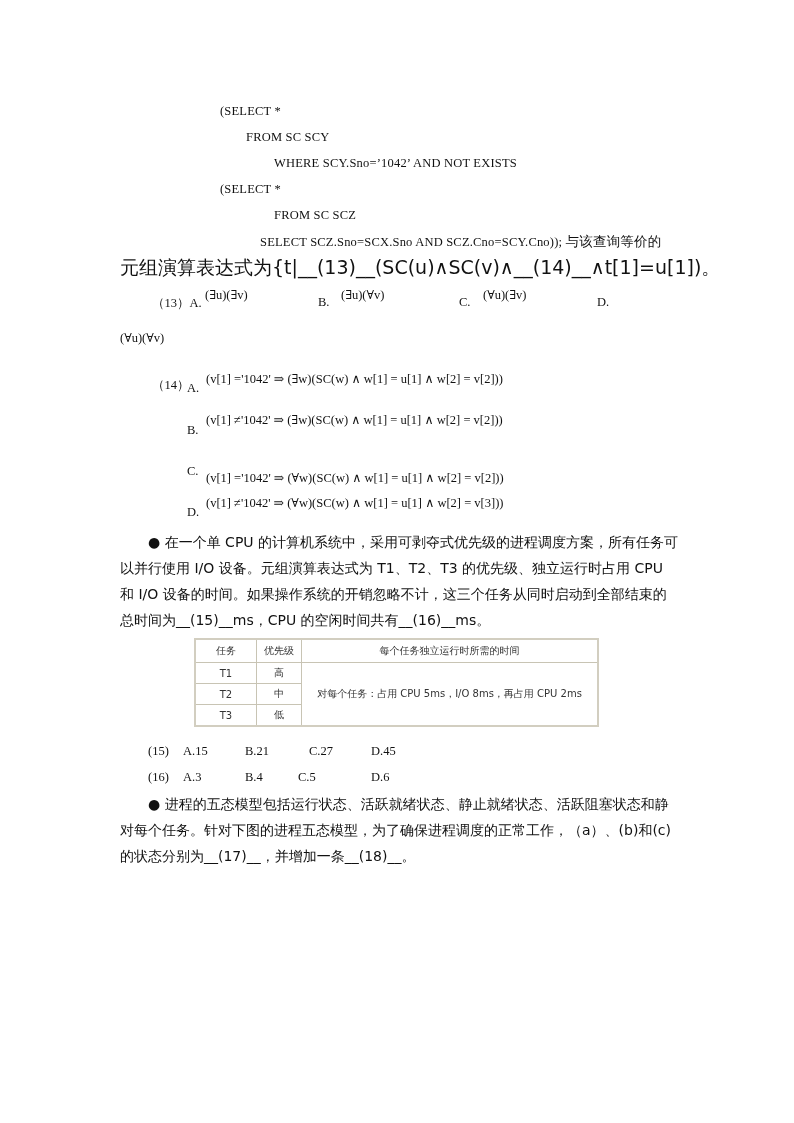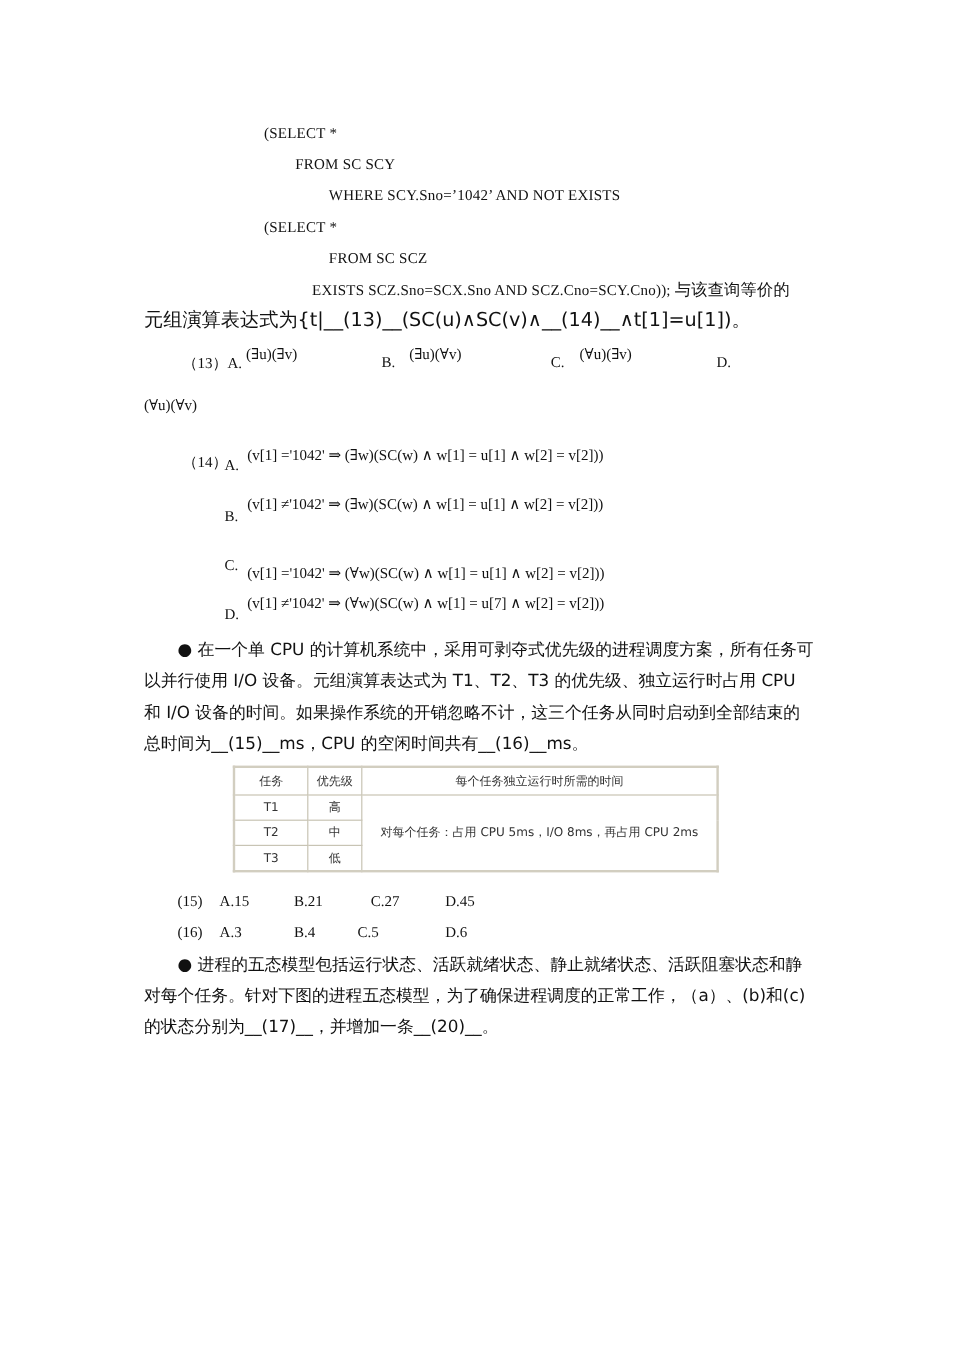--- a/index.html
+++ b/index.html
@@ -18,43 +18,43 @@
   </style>
 </head>
 <body>
 
 <div class="sql" style="left:220px; top:104px;">(SELECT *</div>
 <div class="sql" style="left:246px; top:130px;">FROM SC SCY</div>
 <div class="sql" style="left:274px; top:156px;text-align:center;">WHERE SCY.Sno=’1042’  AND NOT EXISTS</div>
 <div class="sql" style="left:220px; top:182px;">(SELECT *</div>
 <div class="sql" style="left:274px; top:208px;">FROM SC SCZ</div>
 <div class="sql" style="left:260px; top:233px;">
-  <span>EXISTS SCZ.Sno=SCX.Sno AND SCZ.Cno=SCY.Cno));</span>
+  <span>SELECT SCZ.Sno=SCX.Sno AND SCZ.Cno=SCY.Cno));</span>
   <span style="font-family:'DejaVu Sans',sans-serif; font-size:13.5px;">与该查询等价的</span>
 </div>
-<div class="line" style="left:120px; top:258px; font-size:16px;">元组演算表达式为{t|__(13)__(SC(u)∧SC(v)∧__(14)__∧t[1]=u[1])。</div>
+<div class="line" style="left:120px; top:258px; font-size:19px;">元组演算表达式为{t|__(13)__(SC(u)∧SC(v)∧__(14)__∧t[1]=u[1])。</div>
 
 <div class="qopt" style="left:152px; top:295px;">（13）A.</div>
 <div class="qopt math" style="left:205px; top:287px;">(∃u)(∃v)</div>
 <div class="qopt" style="left:318px; top:295px;">B.</div>
 <div class="qopt math" style="left:341px; top:287px;">(∃u)(∀v)</div>
 <div class="qopt" style="left:459px; top:295px;">C.</div>
 <div class="qopt math" style="left:483px; top:287px;">(∀u)(∃v)</div>
 <div class="qopt" style="left:597px; top:295px;">D.</div>
 <div class="qopt math" style="left:120px; top:330px;">(∀u)(∀v)</div>
 
 <div class="qopt" style="left:152px; top:377px;">（14）</div>
 <div class="qopt" style="left:187px; top:381px;">A.</div>
 <div class="qopt math" style="left:206px; top:371px;">(v[1] ='1042' ⇒ (∃w)(SC(w) ∧ w[1] = u[1] ∧ w[2] = v[2]))</div>
 <div class="qopt" style="left:187px; top:423px;">B.</div>
 <div class="qopt math" style="left:206px; top:412px;">(v[1] ≠'1042' ⇒ (∃w)(SC(w) ∧ w[1] = u[1] ∧ w[2] = v[2]))</div>
 <div class="qopt" style="left:187px; top:464px;">C.</div>
 <div class="qopt math" style="left:206px; top:470px;">(v[1] ='1042' ⇒ (∀w)(SC(w) ∧ w[1] = u[1] ∧ w[2] = v[2]))</div>
 <div class="qopt" style="left:187px; top:505px;">D.</div>
-<div class="qopt math" style="left:206px; top:495px;">(v[1] ≠'1042' ⇒ (∀w)(SC(w) ∧ w[1] = u[7] ∧ w[2] = v[2]))</div>
+<div class="qopt math" style="left:206px; top:495px;">(v[1] ≠'1042' ⇒ (∀w)(SC(w) ∧ w[1] = u[1] ∧ w[2] = v[3]))</div>
 
 <div class="line" style="left:148px; top:533px;">
   <span class="bullet">●</span>
   <span>在一个单 CPU 的计算机系统中，采用可剥夺式优先级的进程调度方案，所有任务可</span>
 </div>
 <div class="line" style="left:120px; top:559px;">以并行使用 I/O 设备。元组演算表达式为 T1、T2、T3 的优先级、独立运行时占用 CPU</div>
 <div class="line" style="left:120px; top:585px;">和 I/O 设备的时间。如果操作系统的开销忽略不计，这三个任务从同时启动到全部结束的</div>
 <div class="line" style="left:120px; top:611px;">总时间为__(15)__ms，CPU 的空闲时间共有__(16)__ms。</div>
 
 <table class="task">
@@ -90,13 +90,13 @@
 <div class="qopt" style="left:183px; top:770px;">A.3</div>
 <div class="qopt" style="left:245px; top:770px;">B.4</div>
 <div class="qopt" style="left:298px; top:770px;">C.5</div>
 <div class="qopt" style="left:371px; top:770px;">D.6</div>
 
 <div class="line" style="left:148px; top:795px;">
   <span class="bullet">●</span>
   <span>进程的五态模型包括运行状态、活跃就绪状态、静止就绪状态、活跃阻塞状态和静</span>
 </div>
 <div class="line" style="left:120px; top:821px;">对每个任务。针对下图的进程五态模型，为了确保进程调度的正常工作，（a）、(b)和(c)</div>
-<div class="line" style="left:120px; top:847px;">的状态分别为__(17)__，并增加一条__(20)__。</div>
+<div class="line" style="left:120px; top:847px;">的状态分别为__(17)__，并增加一条__(18)__。</div>
 
 </body></html>

